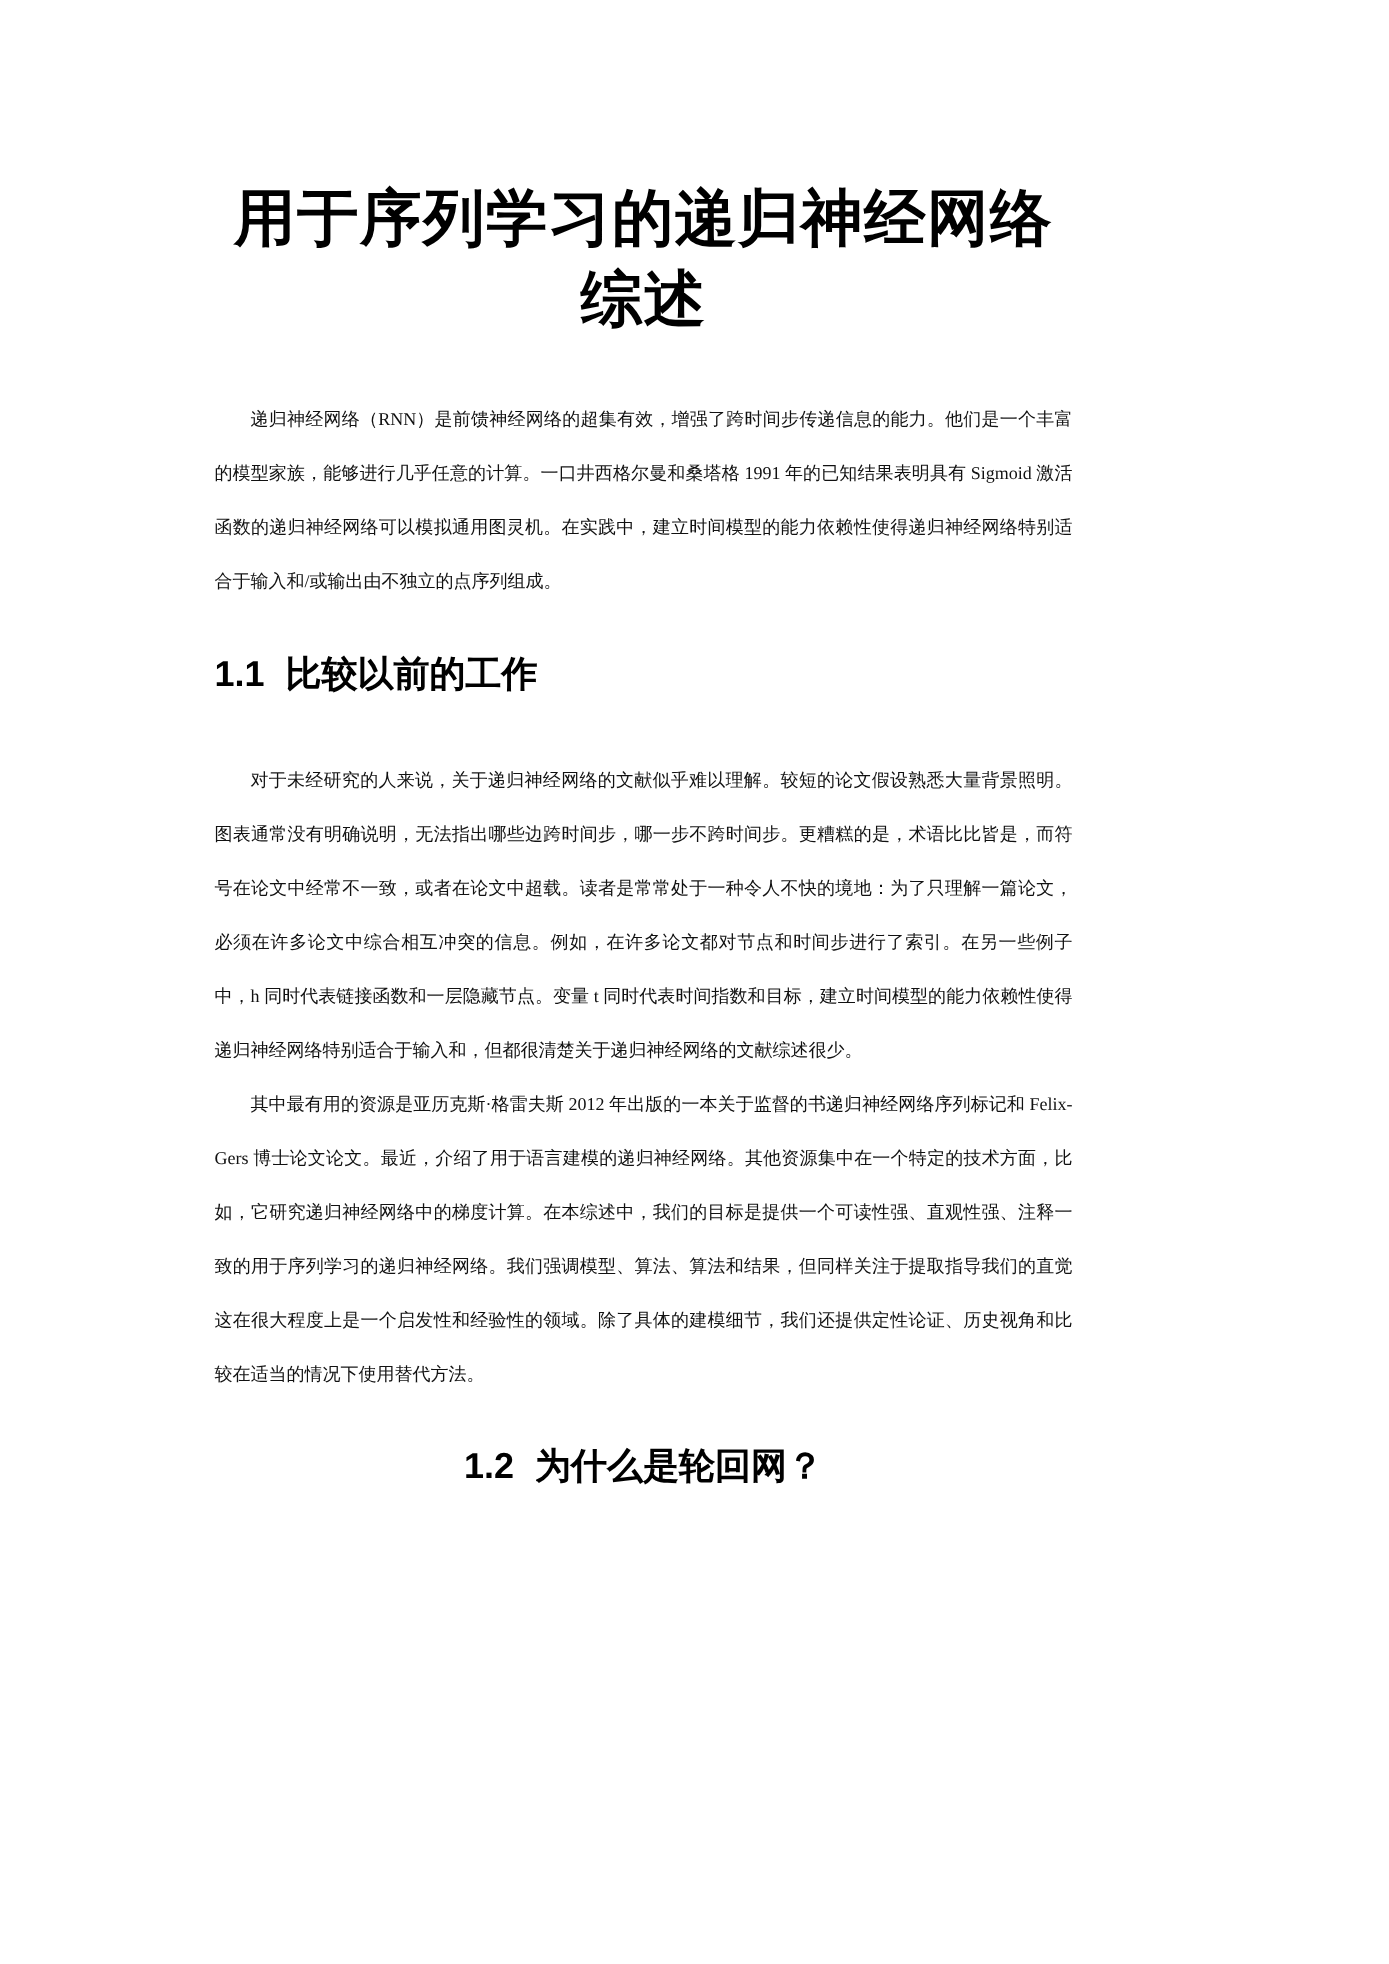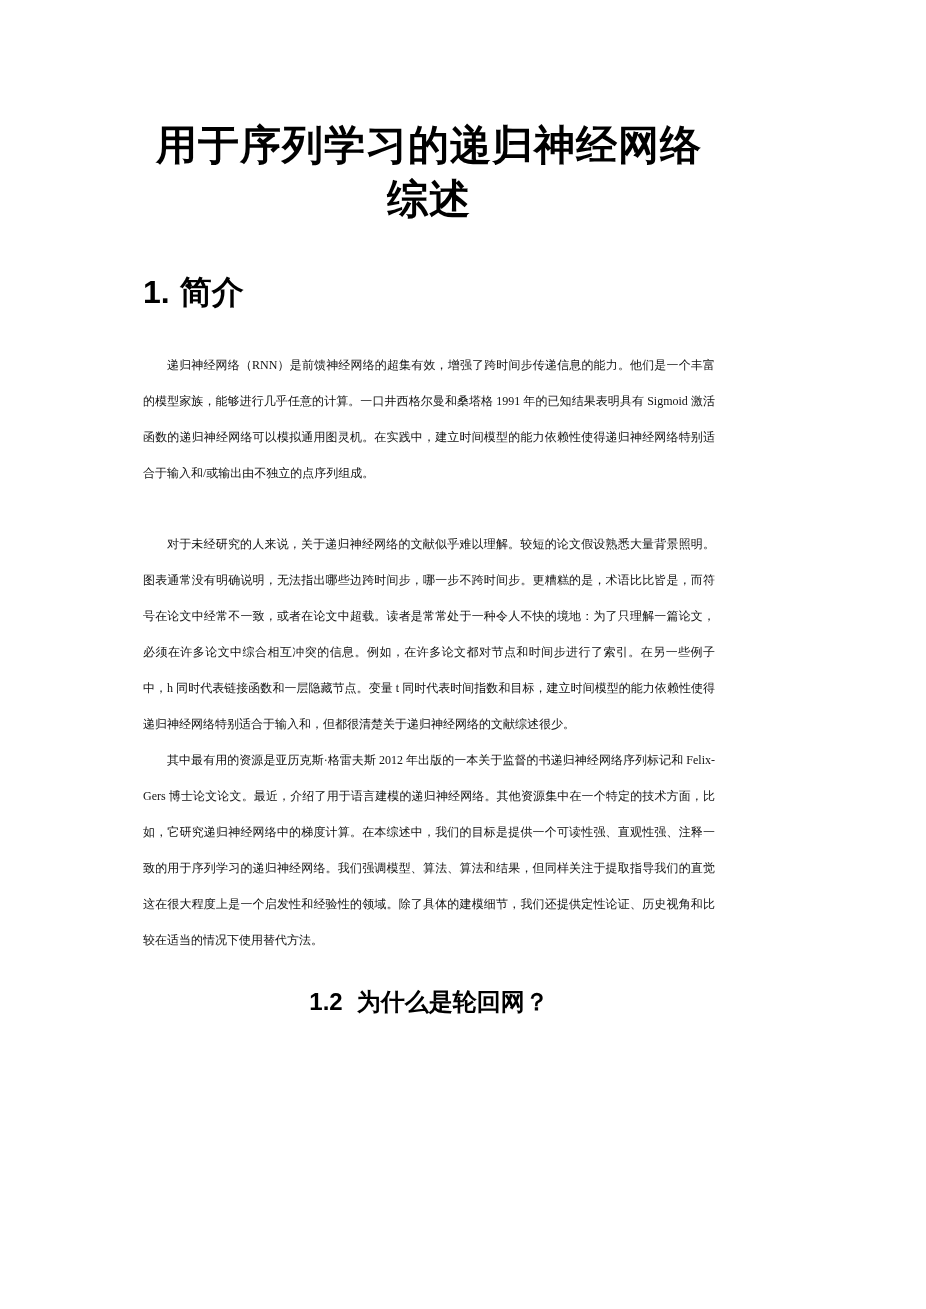--- a/index.html
+++ b/index.html
@@ -68,26 +68,26 @@
   p.body.last { margin-top: 29px; }
 </style>
 </head>
 <body>
 
 <div class="page">
   <div class="content">
 
     <h1 class="doc-title">用于序列学习的递归神经网络综述</h1>
 
-    <div class="h1">
-      <span class="hnum">1.</span><span class="htext">简介</span>
-    </div>
 
     <p class="body first-after-h1">递归神经网络（RNN）是前馈神经网络的超集有效，增强了跨时间步传递信息的能力。他们是一个丰富的模型家族，能够进行几乎任意的计算。一口井西格尔曼和桑塔格 1991 年的已知结果表明具有 Sigmoid 激活函数的递归神经网络可以模拟通用图灵机。在实践中，建立时间模型的能力依赖性使得递归神经网络特别适合于输入和/或输出由不独立的点序列组成。</p>
 
+    <div class="h2">
+      <span class="hnum">1.1</span><span class="htext">比较以前的工作</span>
+    </div>
 
     <p class="body first-after-h2">对于未经研究的人来说，关于递归神经网络的文献似乎难以理解。较短的论文假设熟悉大量背景照明。图表通常没有明确说明，无法指出哪些边跨时间步，哪一步不跨时间步。更糟糕的是，术语比比皆是，而符号在论文中经常不一致，或者在论文中超载。读者是常常处于一种令人不快的境地：为了只理解一篇论文，必须在许多论文中综合相互冲突的信息。例如，在许多论文都对节点和时间步进行了索引。在另一些例子中，h 同时代表链接函数和一层隐藏节点。变量 t 同时代表时间指数和目标，建立时间模型的能力依赖性使得递归神经网络特别适合于输入和，但都很清楚关于递归神经网络的文献综述很少。</p>
 
     <p class="body continuation">其中最有用的资源是亚历克斯·格雷夫斯 2012 年出版的一本关于监督的书递归神经网络序列标记和 Felix-Gers 博士论文论文。最近，介绍了用于语言建模的递归神经网络。其他资源集中在一个特定的技术方面，比如，它研究递归神经网络中的梯度计算。在本综述中，我们的目标是提供一个可读性强、直观性强、注释一致的用于序列学习的递归神经网络。我们强调模型、算法、算法和结果，但同样关注于提取指导我们的直觉这在很大程度上是一个启发性和经验性的领域。除了具体的建模细节，我们还提供定性论证、历史视角和比较在适当的情况下使用替代方法。</p>
 
     <div class="h2 sec-12">
       <span class="hnum">1.2</span><span class="htext">为什么是轮回网？</span>
     </div>
 
 

